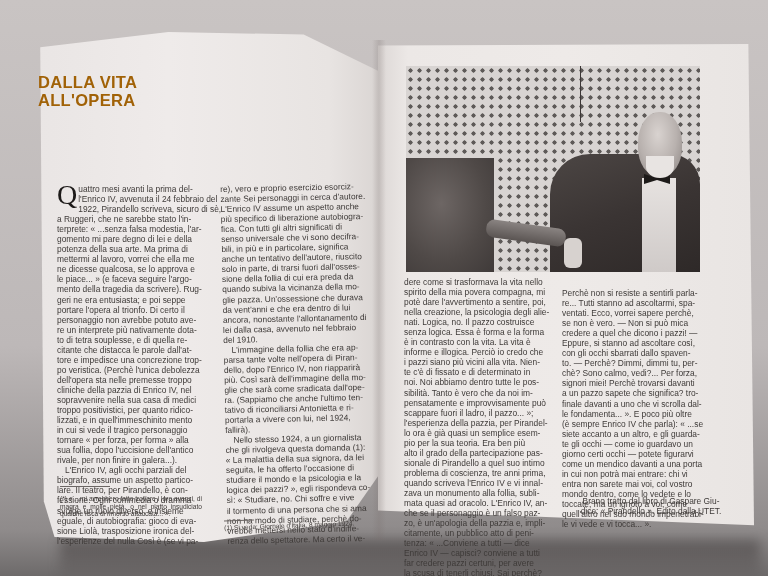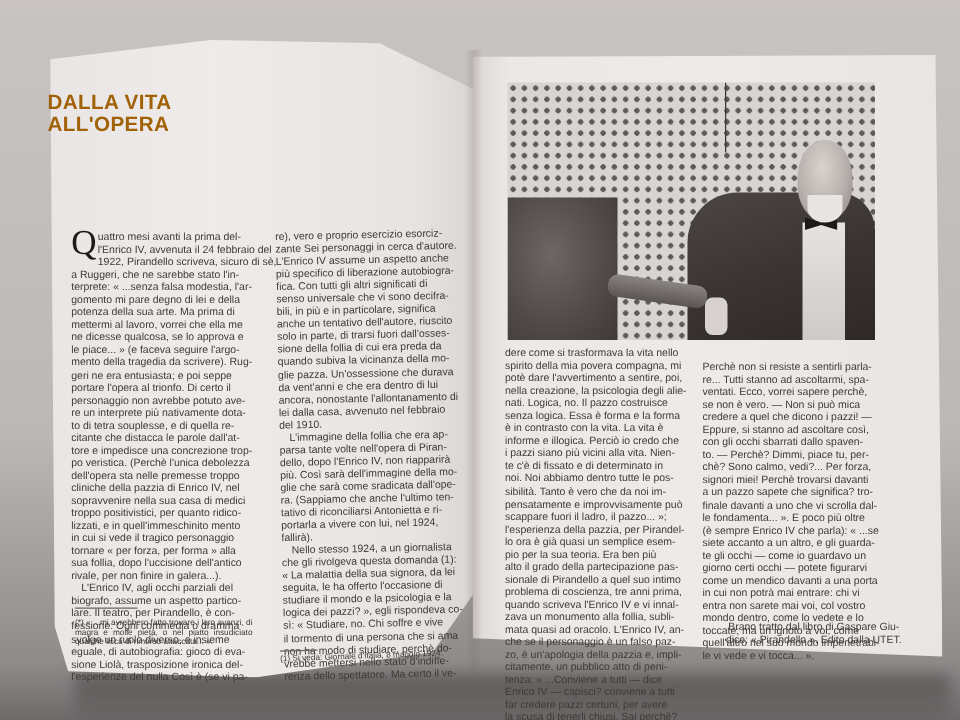--- a/index.html
+++ b/index.html
@@ -232,21 +232,21 @@
     <span class="line">la scusa di tenerli chiusi. Sai perchè?</span>
   </div>
 <div class="col col-4" id="col3">
     <span class="line">Perchè non si resiste a sentirli parla-</span>
     <span class="line">re... Tutti stanno ad ascoltarmi, spa-</span>
     <span class="line">ventati. Ecco, vorrei sapere perchè,</span>
     <span class="line">se non è vero. — Non si può mica</span>
     <span class="line">credere a quel che dicono i pazzi! —</span>
     <span class="line">Eppure, si stanno ad ascoltare così,</span>
     <span class="line">con gli occhi sbarrati dallo spaven-</span>
-    <span class="line">to. — Perchè? Dimmi, piace tu, per-</span>
+    <span class="line">to. — Perchè? Dimmi, dimmi tu, per-</span>
     <span class="line">chè? Sono calmo, vedi?... Per forza,</span>
     <span class="line">signori miei! Perchè trovarsi davanti</span>
     <span class="line">a un pazzo sapete che significa? tro-</span>
     <span class="line">finale davanti a uno che vi scrolla dal-</span>
     <span class="line">le fondamenta... ». E poco più oltre</span>
     <span class="line">(è sempre Enrico IV che parla): « ...se</span>
     <span class="line">siete accanto a un altro, e gli guarda-</span>
     <span class="line">te gli occhi — come io guardavo un</span>
     <span class="line">giorno certi occhi — potete figurarvi</span>
     <span class="line">come un mendico davanti a una porta</span>

